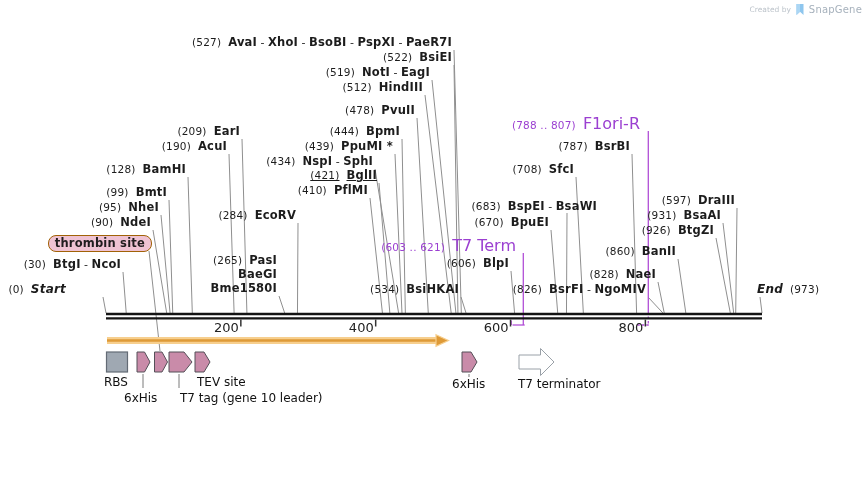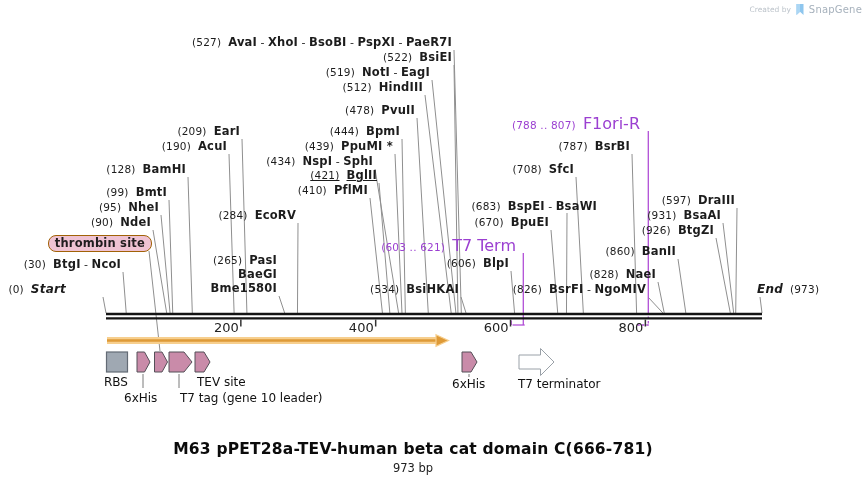--- a/index.html
+++ b/index.html
@@ -144,17 +144,13 @@
 
   <div class="watermark">
     <span class="wm-created">Created by</span>
     <svg width="10" height="13">
       <path d="M1.5 1 h7 v11 l-3.5 -3.2 L1.5 12 z" fill="#8ec6ee"></path>
       <path d="M1.5 1 h3.5 v7.8 L1.5 12 z" fill="#abd6f4"></path>
     </svg>
     <span class="wm-brand">SnapGene</span>
   </div>
 
-  <div class="titleBlock" style="top:440px">
-    <div class="title">M63 pPET28a-TEV-human beta cat domain C(666-781)</div>
-    <div class="subtitle">973 bp</div>
-  </div>
 </div>
 
 </body></html>

